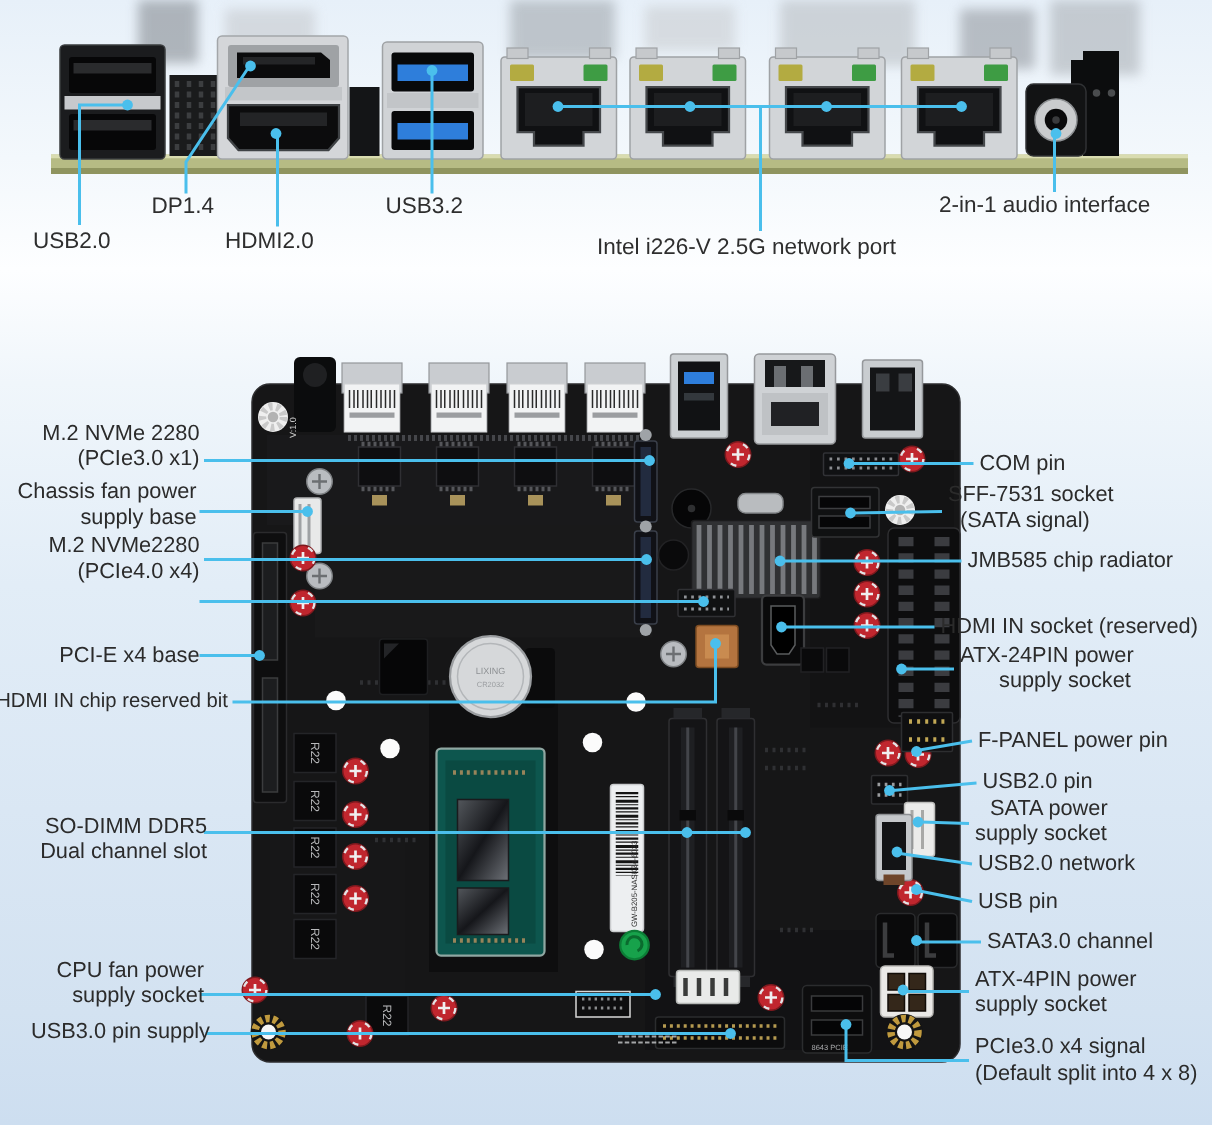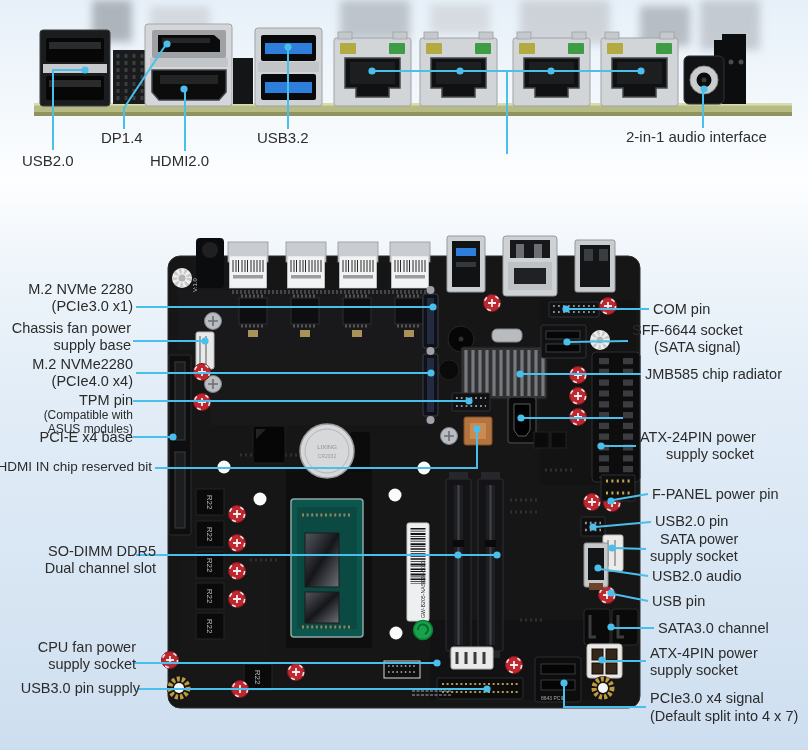--- a/index.html
+++ b/index.html
@@ -14,27 +14,27 @@
   .lbl.rt{text-align:right;}
   .lbl .small{font-size:12px;line-height:13.5px;}
   .toplbl{position:absolute;color:#2e2e2e;font-size:15px;white-space:nowrap;}
   
   .l1{top:281px;right:675px}
   .l2{top:320px;right:677px}
   .l3{top:356px;right:675px}
   .l4{top:392px;right:675px}
   .l5{top:429px;right:675px}
   .l6{top:459px;right:656px;font-size:13.5px;line-height:16px}
-  .l7{top:543px;right:652px}
+  .l7{top:543px;right:670px}
   .l8{top:639px;right:672px}
   .l9{top:680px;right:668px}
   
   .r1{top:301px;left:653px}
   .r2{top:322px;left:632px}
-  .r2 span:nth-child(2){margin-left:22px}
+  .r2 span:nth-child(2){margin-left:8px}
   .r3{top:366px;left:645px}
   .r4{top:410px;left:627px}
   .r5{top:429px;left:640px}
   .r5 span:nth-child(2){margin-left:26px}
   .r6{top:486px;left:652px}
   .r7{top:513px;left:655px}
   .r8{top:531px;left:650px}
   .r8 span:nth-child(1){margin-left:10px}
   .r9{top:568px;left:652px}
   .r10{top:593px;left:652px}
@@ -509,39 +509,35 @@
         <circle cx="611" cy="627" r="3.6"></circle>
         <circle cx="602" cy="660" r="3.6"></circle>
     <circle cx="564" cy="683" r="3.6"></circle>
   </g>
 </svg>
 
 <div class="toplbl t-usb2">USB2.0</div>
 <div class="toplbl t-dp">DP1.4</div>
 <div class="toplbl t-hdmi">HDMI2.0</div>
 <div class="toplbl t-usb3">USB3.2</div>
+<div class="toplbl t-lan">Intel i226-V 2.5G network port</div>
 <div class="toplbl t-audio">2-in-1 audio interface</div>
 
 <div class="lbl rt l1">
   <span>M.2 NVMe 2280</span>
       <span>(PCIe3.0 x1)</span>
 </div>
 <div class="lbl rt l2">
   <span>Chassis fan power</span>
       <span>supply base</span>
 </div>
 <div class="lbl rt l3">
   <span>M.2 NVMe2280</span>
       <span>(PCIe4.0 x4)</span>
 </div>
-<div class="lbl rt l4">
-  <span>TPM pin</span>
-  <span class="small">(Compatible with</span>
-  <span class="small">ASUS modules)</span>
-</div>
 <div class="lbl rt l5">
   <span>PCI-E x4 base</span>
 </div>
 <div class="lbl rt l6">
   <span>HDMI IN chip reserved bit</span>
 </div>
 <div class="lbl rt l7">
   <span>SO-DIMM DDR5</span>
       <span>Dual channel slot</span>
 </div>
@@ -550,51 +546,54 @@
       <span>supply socket</span>
 </div>
 <div class="lbl rt l9">
   <span>USB3.0 pin supply</span>
 </div>
 
 <div class="lbl r1">
   <span>COM pin</span>
 </div>
 <div class="lbl r2">
-  <span>SFF-6644 socket</span>
+  <span>SFF-7531 socket</span>
       <span>(SATA signal)</span>
 </div>
 <div class="lbl r3">
   <span>JMB585 chip radiator</span>
+</div>
+<div class="lbl r4">
+  <span>HDMI IN socket (reserved)</span>
 </div>
 <div class="lbl r5">
   <span>ATX-24PIN power</span>
       <span>supply socket</span>
 </div>
 <div class="lbl r6">
   <span>F-PANEL power pin</span>
 </div>
 <div class="lbl r7">
   <span>USB2.0 pin</span>
 </div>
 <div class="lbl r8">
   <span>SATA power</span>
       <span>supply socket</span>
 </div>
 <div class="lbl r9">
-  <span>USB2.0 audio</span>
+  <span>USB2.0 network</span>
 </div>
 <div class="lbl r10">
   <span>USB pin</span>
 </div>
 <div class="lbl r11">
   <span>SATA3.0 channel</span>
 </div>
 <div class="lbl r12">
   <span>ATX-4PIN power</span>
       <span>supply socket</span>
 </div>
 <div class="lbl r13">
   <span>PCIe3.0 x4 signal</span>
-  <span>(Default split into 4 x 7)</span>
+  <span>(Default split into 4 x 8)</span>
 </div>
 
 </div>
 
 </body></html>

